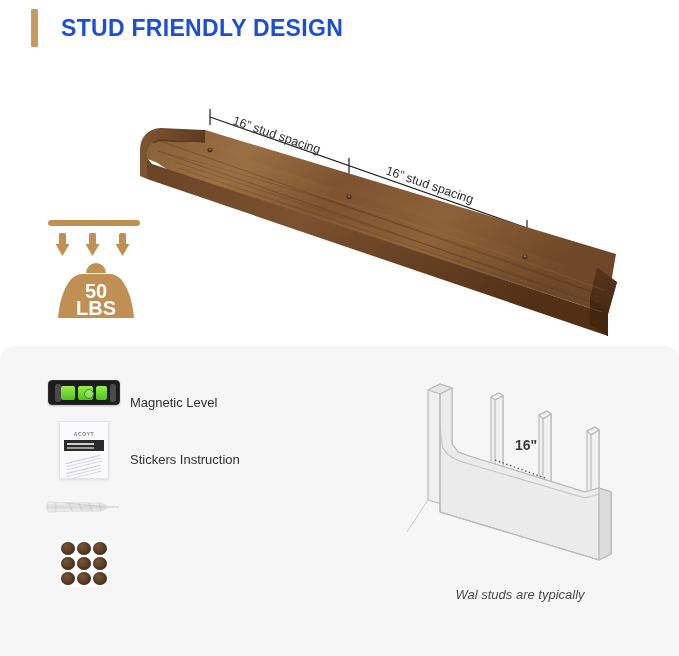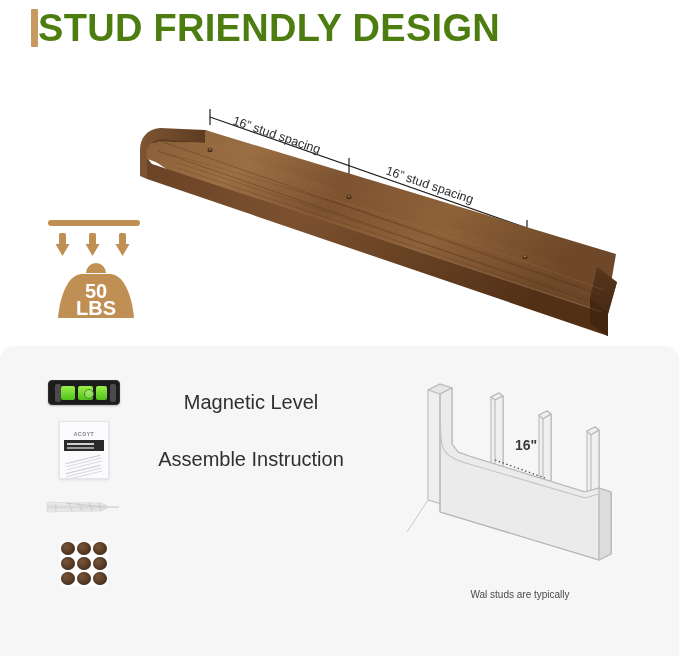--- a/index.html
+++ b/index.html
@@ -26,24 +26,25 @@
   }
   #accent-bar {
     width: 7px;
     height: 38px;
     background: #c89a62;
     border-radius: 1px;
     margin-left: 31px;
     flex: none;
   }
   #page-title {
-    font-size: 38px;
+    margin-left: 23px;
+    font-size: 23px;
     font-weight: bold;
     letter-spacing: 0.3px;
-    color: #4d7c0f;
+    color: #1d4ed8;
     white-space: nowrap;
   }
 
   
   #hero {
     position: absolute;
     left: 0; top: 46px;
     width: 679px; height: 290px;
   }
   #hero svg { display: block; }
@@ -90,22 +91,21 @@
   }
   .acc-icon {
     width: 92px;
     flex: none;
     display: flex;
     align-items: center;
     justify-content: center;
   }
   .acc-label {
     flex: 1;
-    text-align: center;
-    font-size: 20px;
+    font-size: 13px;
     color: #2f2f2f;
     padding-right: 6px;
     margin-top: 19px;
   }
 
   
   .level-body {
     width: 72px; height: 25px;
     background: #1c1c1c;
     border-radius: 4px;
@@ -237,23 +237,24 @@
     font-family: "Liberation Sans", sans-serif;
     font-size: 14px;
     font-weight: bold;
     fill: #3a3a3a;
   }
   #stud-caption {
     position: absolute;
     left: 395px; top: 236px;
     width: 250px;
     text-align: center;
-    font-size: 10px;
+    font-size: 13px;
     line-height: 26px;
     color: #4a4a4a;
+    font-style: italic;
   }
   #stud-caption span { display: block; }
 </style>
 </head>
 <body>
 
 <div id="header">
   <div id="accent-bar"></div>
   <div id="page-title">STUD FRIENDLY DESIGN</div>
 </div>
@@ -411,21 +412,21 @@
 
     <div class="acc-row">
       <div class="acc-icon">
         <div class="booklet">
           <div class="bk-brand">ACOYT</div>
           <div class="bk-bar"></div>
           <div class="bk-line bk-l1"></div>
           <div class="bk-line bk-l2"></div>
         </div>
       </div>
-      <div class="acc-label">Assemble Instruction</div>
+      <div class="acc-label">Stickers Instruction</div>
     </div>
 
     <div class="acc-row">
       <div class="acc-icon">
         <div class="anchor-wrap">
           <svg width="78" height="18" viewBox="0 0 78 18" xmlns="http://www.w3.org/2000/svg">
             <defs>
               <linearGradient id="anchorG" x1="0" y1="0" x2="0" y2="1">
                 <stop offset="0" stop-color="#f2f2f2"></stop>
                 <stop offset="0.5" stop-color="#d9d9d9"></stop>

